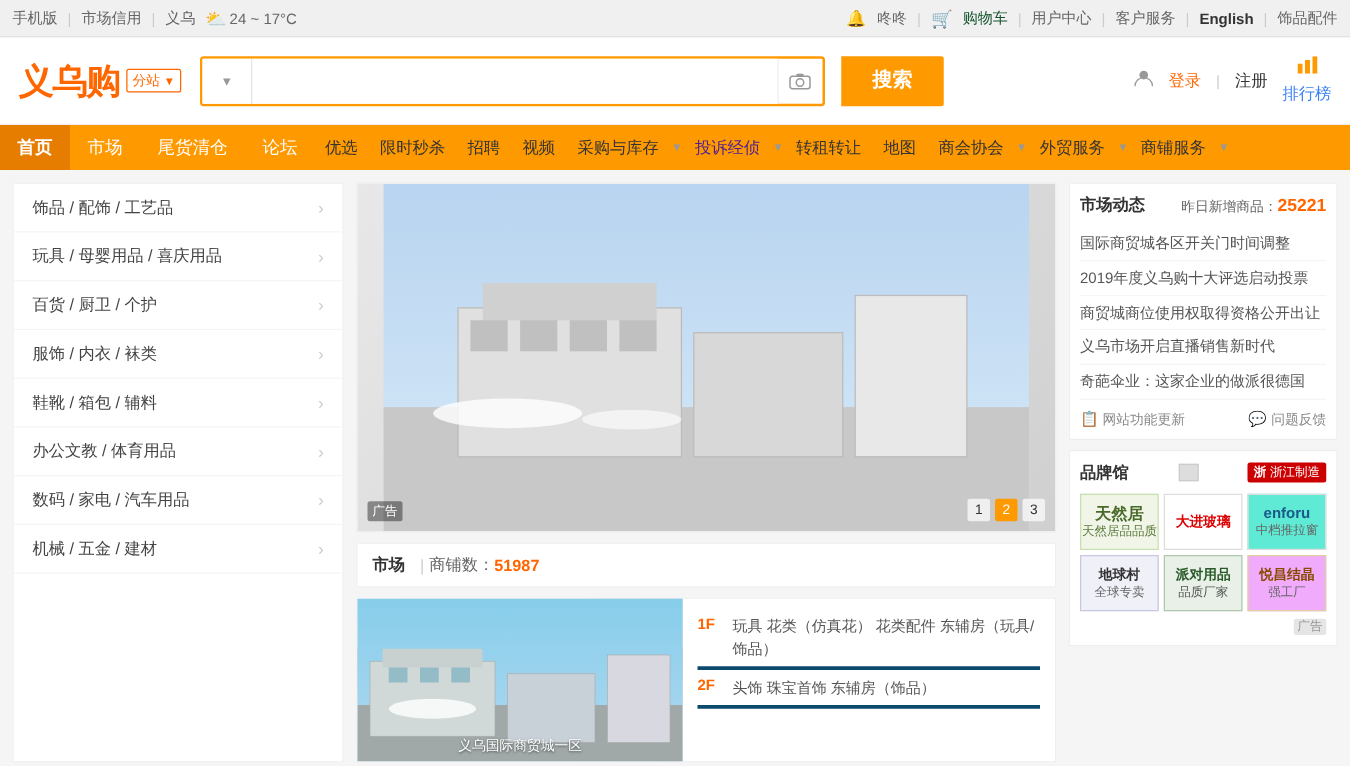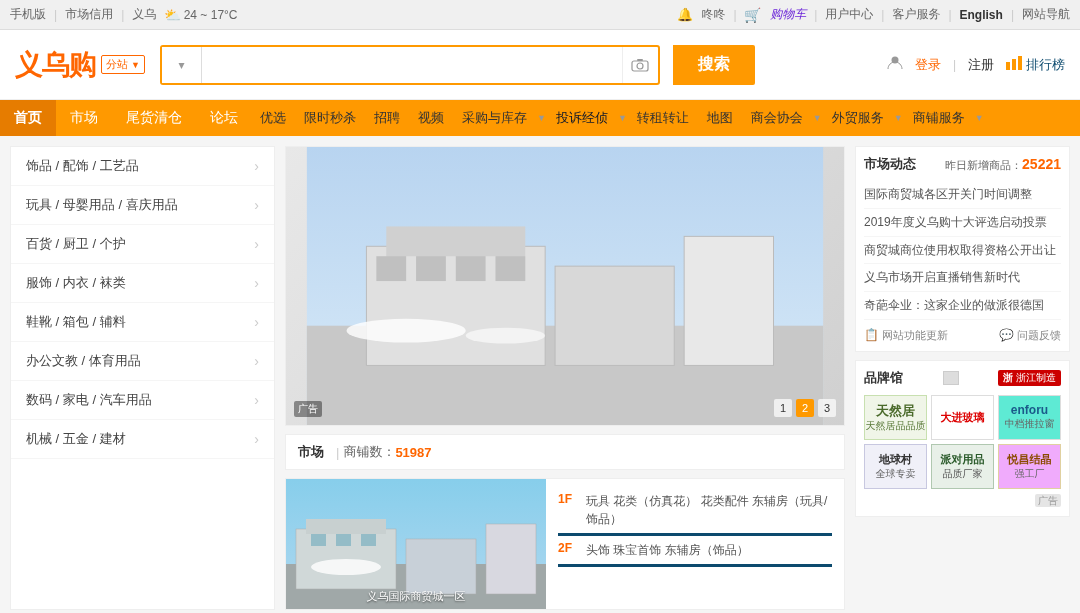--- a/index.html
+++ b/index.html
@@ -19,21 +19,21 @@
     .logo-text { font-size: 28px; font-weight: bold; color: #f60; letter-spacing: -1px; }
     .logo-sub { font-size: 11px; color: #f60; border: 1px solid #f60; padding: 1px 4px; border-radius: 2px; cursor: pointer; }
     .search-area { flex: 1; display: flex; align-items: center; max-width: 500px; border: 2px solid #f90; border-radius: 3px; }
     .search-dropdown { width: 40px; height: 36px; border: none; border-right: 1px solid #ddd; background: #fff; font-size: 12px; cursor: pointer; display: flex; align-items: center; justify-content: center; color: #999; }
     .search-input { flex: 1; height: 36px; border: none; outline: none; padding: 0 8px; font-size: 14px; }
     .search-camera { width: 36px; height: 36px; display: flex; align-items: center; justify-content: center; border-left: 1px solid #eee; color: #999; cursor: pointer; }
     .search-btn { background: #f90; color: #fff; border: none; height: 40px; padding: 0 25px; font-size: 16px; font-weight: bold; cursor: pointer; border-radius: 0 2px 2px 0; margin-left: -2px; }
     .header-right { display: flex; align-items: center; gap: 12px; margin-left: auto; }
     .header-link { color: #333; text-decoration: none; font-size: 13px; }
     .login-link { color: #f60; }
-    .ranking-btn { display: flex; align-items: center; gap: 4px; color: #0c4a6e; font-size: 13px; cursor: pointer; }
+    .ranking-btn { display: flex; align-items: center; gap: 4px; color: #3b82f6; font-size: 13px; cursor: pointer; flex-direction: column; }
 
     
     .nav-bar { background: #f90; height: 36px; display: flex; align-items: center; padding: 0; }
     .nav-item { padding: 0 14px; height: 36px; display: flex; align-items: center; color: #fff; font-size: 14px; cursor: pointer; text-decoration: none; white-space: nowrap; }
     .nav-item.active { background: #e67c00; font-weight: bold; }
     .nav-item-plain { color: #333; background: transparent; padding: 0 8px; font-size: 13px; text-align: center; }
     .nav-right { display: flex; align-items: center; margin-left: 0; }
 
     
     .main-content { display: flex; gap: 10px; padding: 10px; background: #f5f5f5; }
@@ -106,29 +106,29 @@
     <span class="weather-cloud">
       <span class="cloud-icon">⛅</span>
       <span>24 ~ 17°C</span>
     </span>
   </div>
   <div class="top-bar-right">
     <span style="font-size:13px;">🔔</span>
     <a href="#" style="color:#666;text-decoration:none;">咚咚</a>
     <span class="top-bar-divider">|</span>
     <span class="cart-icon">🛒</span>
-    <a href="#" style="color:#6d28d9;text-decoration:none;font-style:italic;">购物车</a>
+    <a href="#" style="color:#14532d;text-decoration:none;">购物车</a>
     <span class="top-bar-divider">|</span>
     <a href="#" style="color:#666;text-decoration:none;">用户中心</a>
     <span class="top-bar-divider">|</span>
     <a href="#" style="color:#666;text-decoration:none;">客户服务</a>
     <span class="top-bar-divider">|</span>
     <a href="#" style="color:#333;text-decoration:none;font-weight:bold;" class="english-link">English</a>
     <span class="top-bar-divider">|</span>
-    <a href="#" style="color:#666;text-decoration:none;">网站导航</a>
+    <a href="#" style="color:#666;text-decoration:none;">饰品配件</a>
   </div>
 </div>
 
 <div class="header">
   <div class="logo-area">
     <span class="logo-text">义乌购</span>
     <span class="logo-sub">
       <span>分站</span>
       <span style="font-size:9px;">▼</span>
     </span>
@@ -175,21 +175,21 @@
   <a class="nav-item">市场</a>
   <a class="nav-item">尾货清仓</a>
   <a class="nav-item">论坛</a>
   <div class="nav-right" style="display:flex;align-items:center;gap:2px;">
     <a class="nav-item nav-item-plain" style="color:#333;">优选</a>
     <a class="nav-item nav-item-plain" style="color:#333;">限时秒杀</a>
     <a class="nav-item nav-item-plain" style="color:#333;">招聘</a>
     <a class="nav-item nav-item-plain" style="color:#333;">视频</a>
     <a class="nav-item nav-item-plain" style="color:#333;">采购与库存</a>
     <span style="color:#999;font-size:9px;">▼</span>
-    <a class="nav-item nav-item-plain" style="color:#0f172a;">投诉经侦</a>
+    <a class="nav-item nav-item-plain" style="color:#4c1d95;">投诉经侦</a>
     <span style="color:#999;font-size:9px;">▼</span>
     <a class="nav-item nav-item-plain" style="color:#333;">转租转让</a>
     <a class="nav-item nav-item-plain" style="color:#333;">地图</a>
     <a class="nav-item nav-item-plain" style="color:#333;">商会协会</a>
     <span style="color:#999;font-size:9px;">▼</span>
     <a class="nav-item nav-item-plain" style="color:#333;">外贸服务</a>
     <span style="color:#999;font-size:9px;">▼</span>
     <a class="nav-item nav-item-plain" style="color:#333;">商铺服务</a>
     <span style="color:#999;font-size:9px;">▼</span>
   </div>

